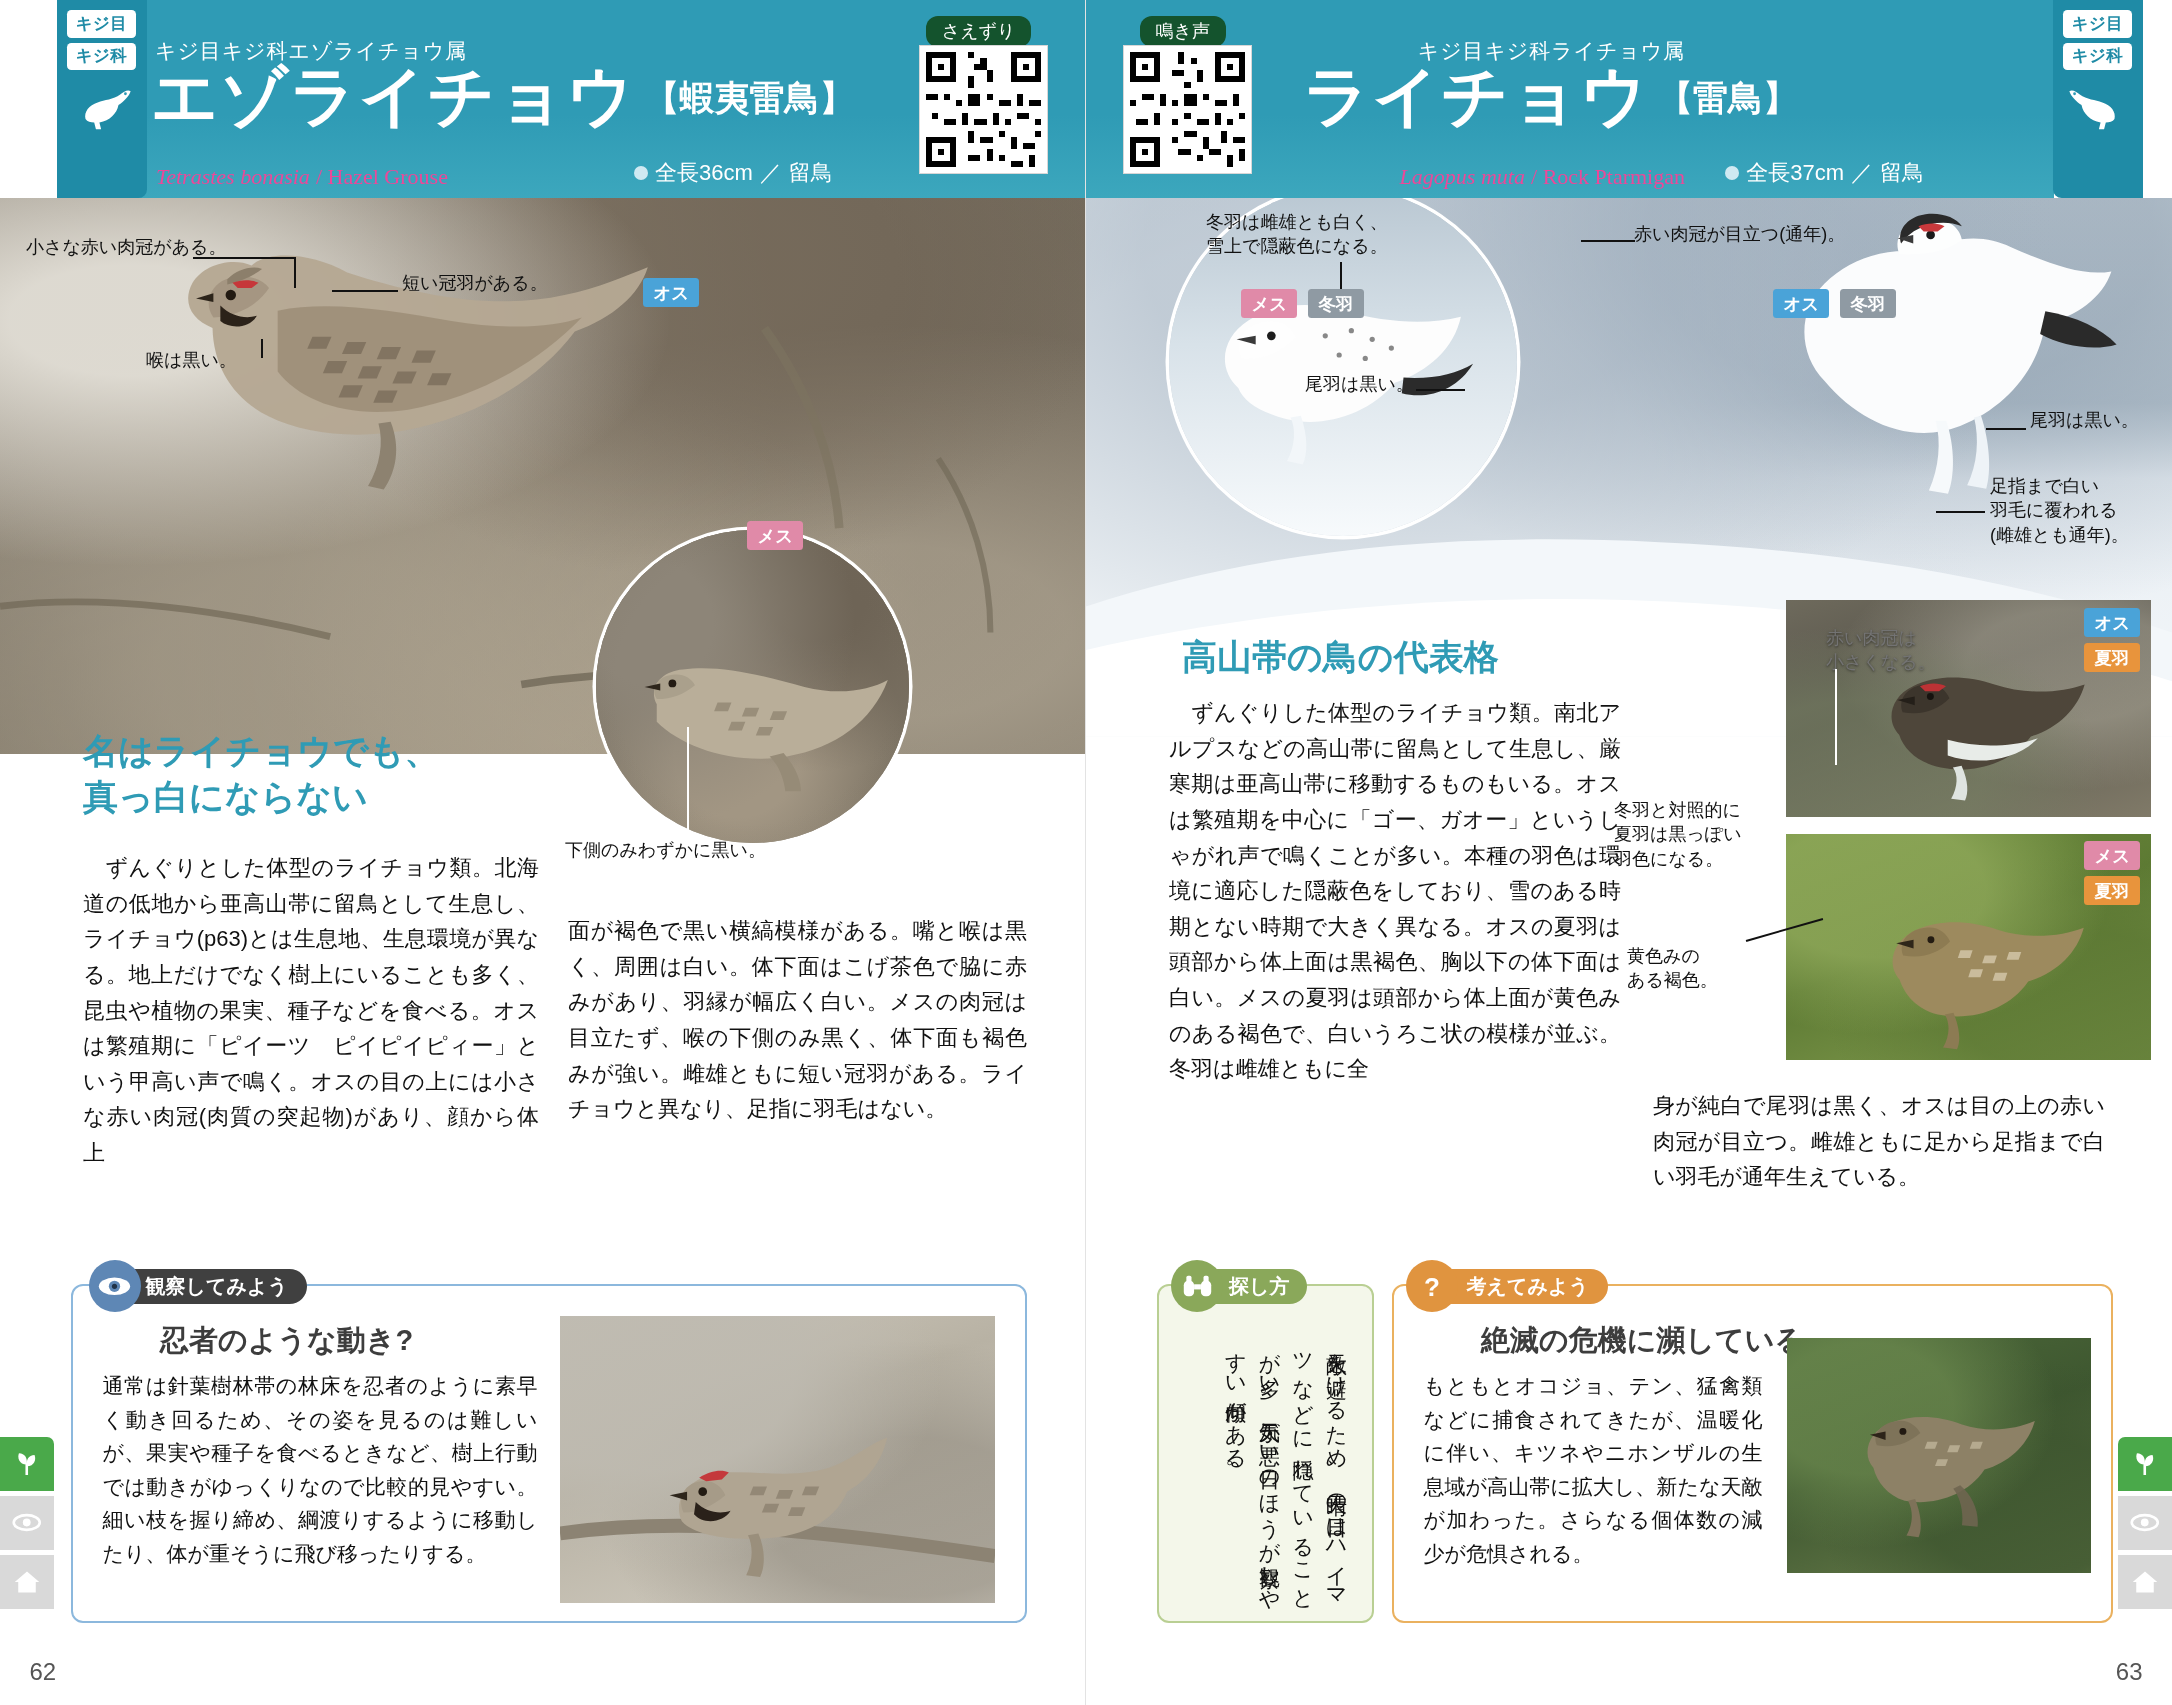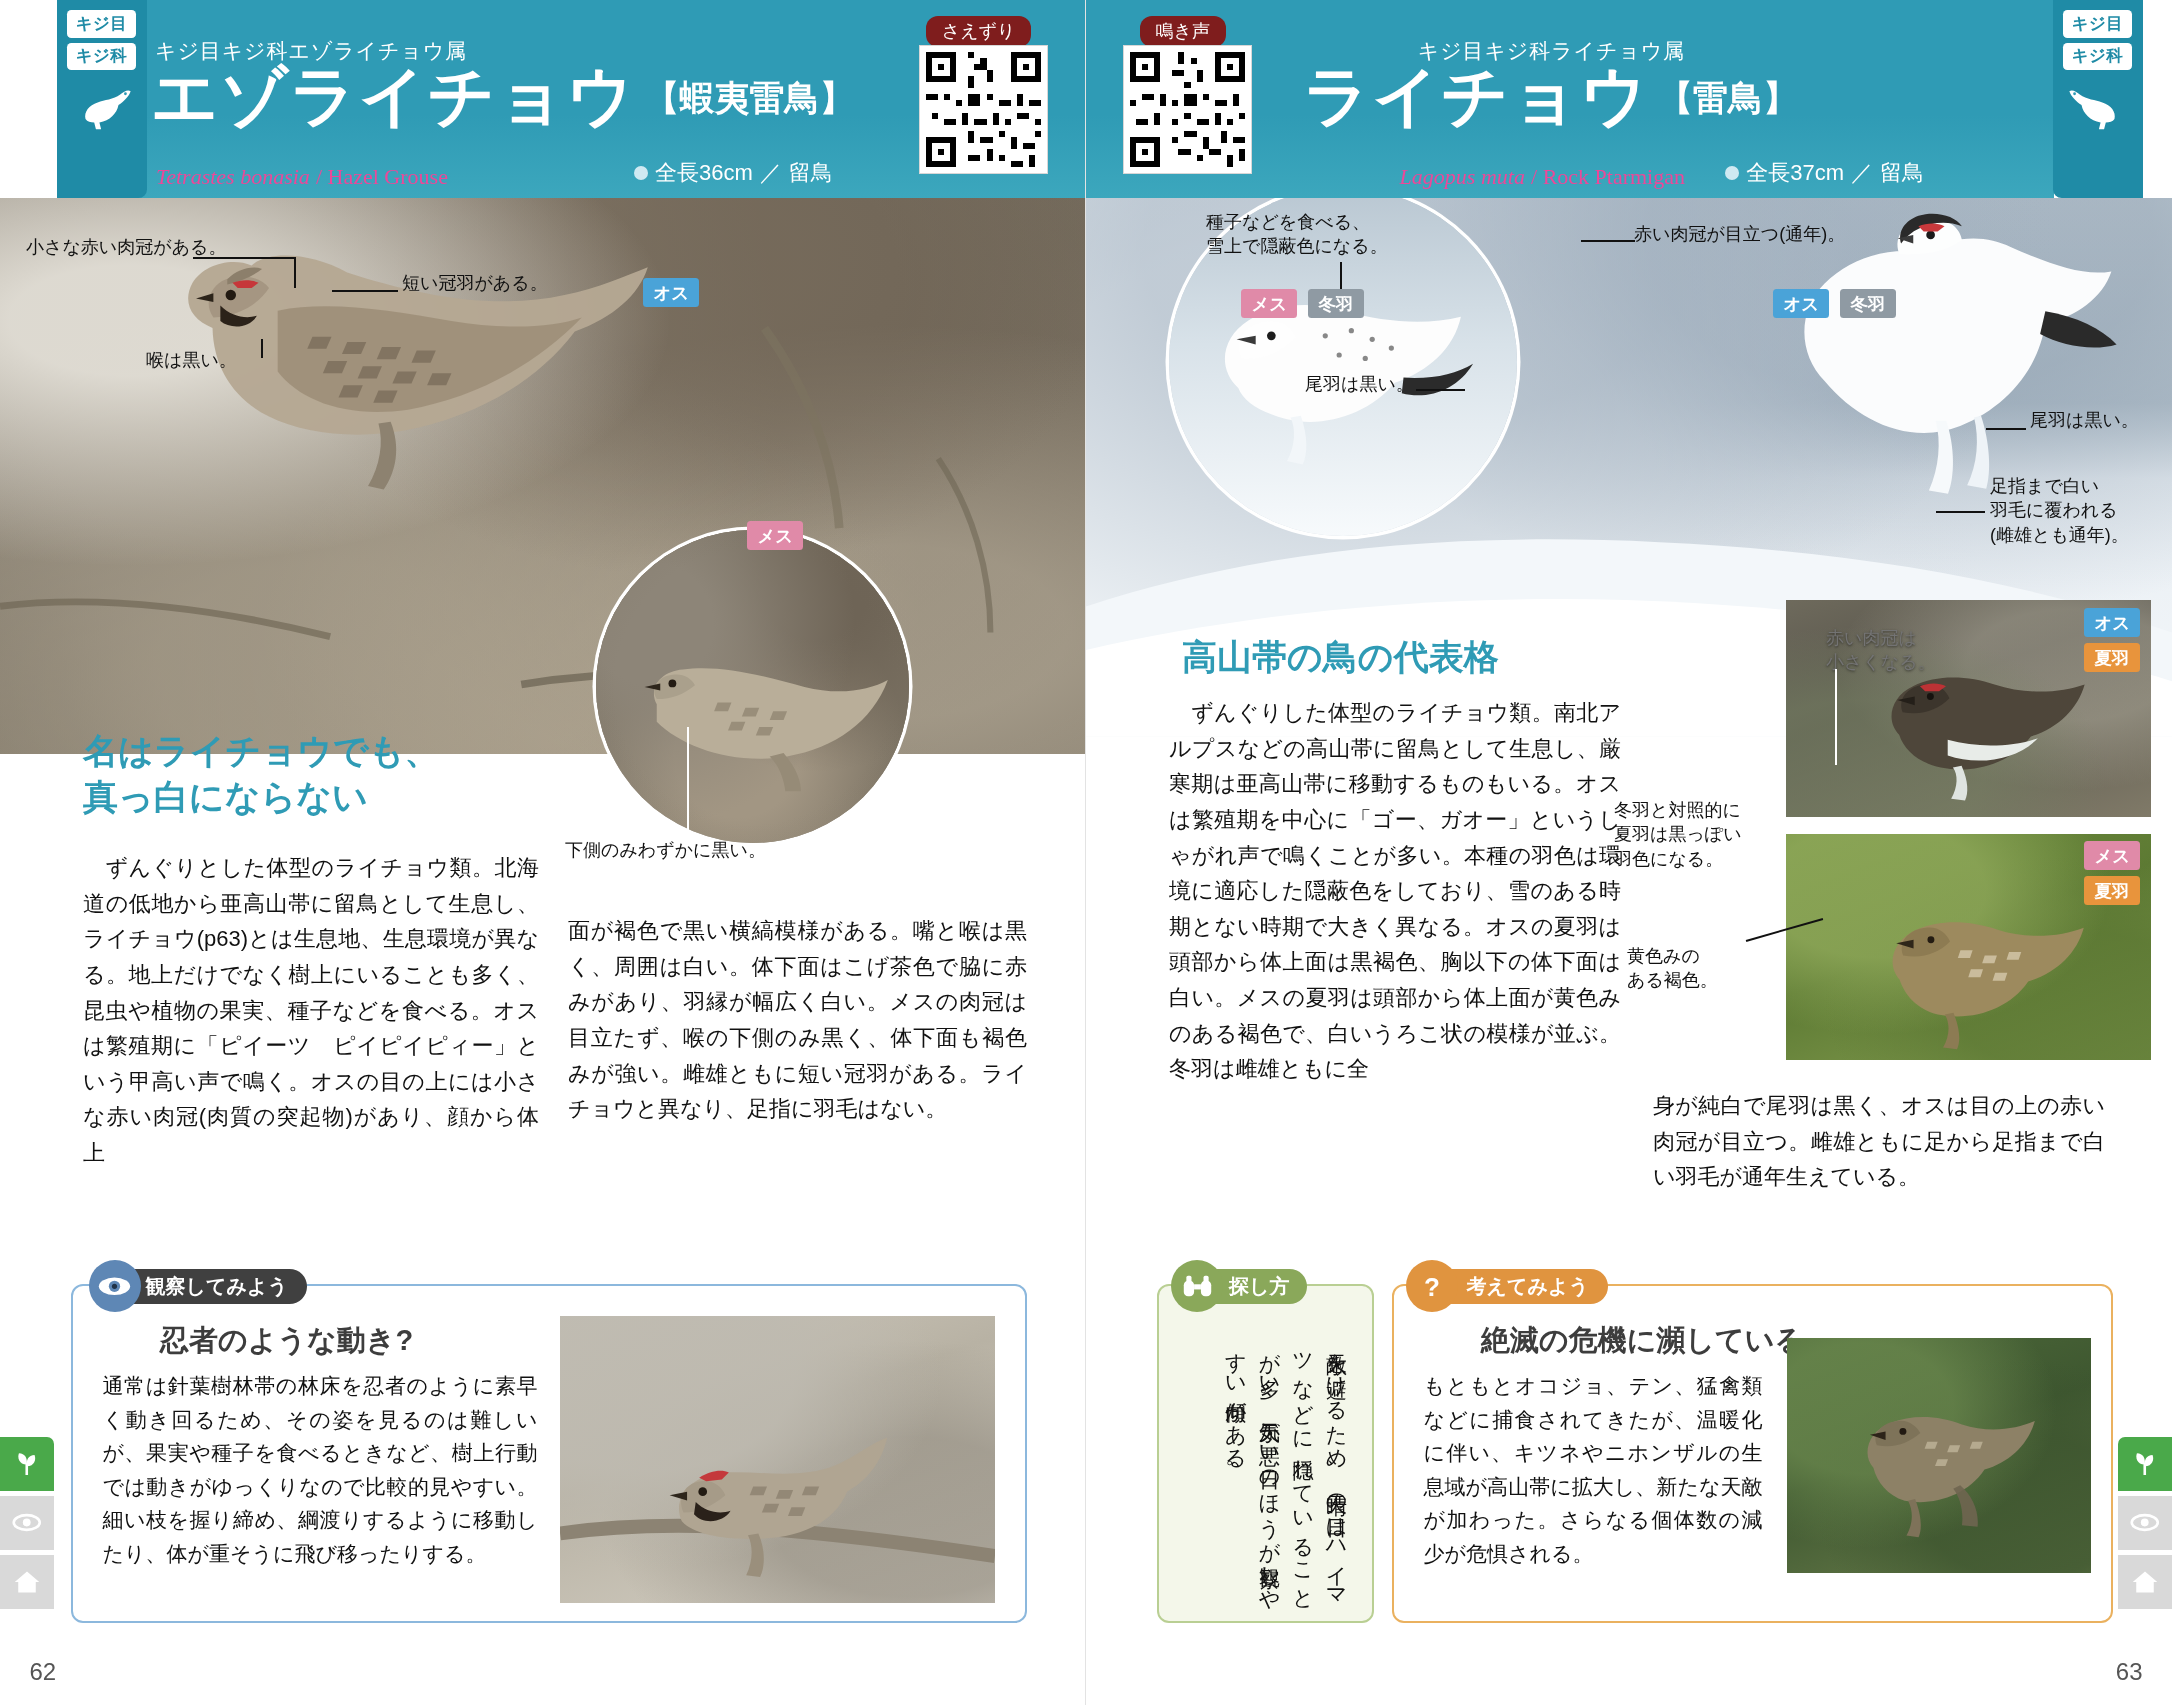--- a/index.html
+++ b/index.html
@@ -44,21 +44,21 @@
   .page-right .hdr-sci { left:auto; right:487px; }
   .hdr-sci i { font-family:"Liberation Serif", serif; font-style:italic; }
   .hdr-sci .en { font-family:"Liberation Serif", serif; }
   .hdr-meta { position:absolute; left:634px; top:158px; color:#fff; font-size:22px; display:flex; align-items:center; gap:7px; }
   .page-right .hdr-meta { left:auto; right:248px; }
   .dot { width:14px; height:14px; border-radius:50%; background:#cfe9f2; display:inline-block; }
   .qr-wrap { position:absolute; right:37px; top:45px; width:129px; height:129px; background:#fff; border:1.7px solid #d7d7d7; }
   .page-right .qr-wrap { right:auto; left:37px; }
   .qr-wrap svg { width:100%; height:100%; display:block; }
   .qr-label {
-    position:absolute; right:54px; top:15.6px; background:#7f1d1d; color:#fff;
+    position:absolute; right:54px; top:15.6px; background:#14532d; color:#fff;
     font-size:18px; border-radius:12px; padding:3.5px 15.6px;
   }
   .page-right .qr-label { right:auto; left:54px; }
 
   
   .photo { position:absolute; overflow:hidden; }
   .cap { position:absolute; font-size:18px; color:#111; line-height:1.35; }
   .cap.white { color:#737373; text-shadow:0 0.9px 2.6px rgba(0,0,0,.55); }
   .lead { position:absolute; background:#111; }
   .lead.w { background:#fff; }
@@ -478,21 +478,21 @@
             <circle cx="176" cy="92" r="3"></circle>
               <circle cx="206" cy="96" r="3"></circle>
               <circle cx="236" cy="84" r="3"></circle>
           </g>
           <path d="M250 118 C284 120 310 114 330 102 C312 132 278 144 248 136 Z" fill="#2b2b2b"></path>
           <path d="M132 162 C140 186 140 206 134 218 L116 214 C126 196 126 176 120 164 Z" fill="#f2f6f9"></path>
         </svg>
       </div>
     </div>
 
-    <div class="cap" style="left:120px;top:210px;width:287px;white-space:pre-line;">種子などを食べる、
+    <div class="cap" style="left:120px;top:210px;width:287px;white-space:pre-line;">冬羽は雌雄とも白く、
 雪上で隠蔽色になる。</div>
     <div class="lead" style="left:254px;top:262px;width:1.7px;height:38px;"></div>
 
     <div class="cap" style="left:548px;top:222px;width:295px;">赤い肉冠が目立つ(通年)。</div>
     <div class="lead" style="left:495px;top:240px;width:54px;height:1.7px;"></div>
 
     <div class="cap" style="left:219px;top:372px;width:191px;">尾羽は黒い。</div>
     <div class="lead" style="left:330px;top:389px;width:49px;height:1.7px;"></div>
 
     <div class="badge badge-pink" style="left:155px;top:289px;">メス</div>

